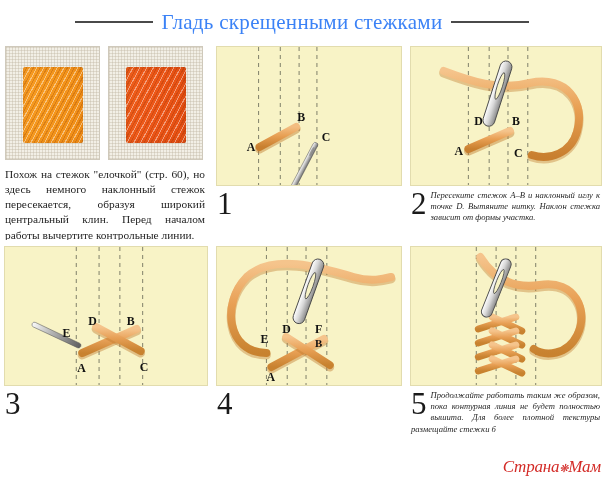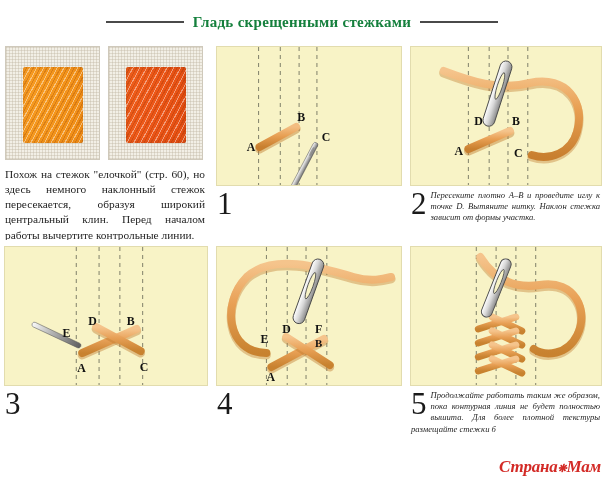--- a/index.html
+++ b/index.html
@@ -25,26 +25,25 @@
     gap: 9px;
     padding-top: 4px;
     box-sizing: border-box;
   }
   .title-rule {
     width: 78px;
     height: 2px;
     background: #4a4a4a;
   }
   .title-text {
-    font-size: 15px;
+    font-size: 21px;
     letter-spacing: 0.3px;
-    color: #15803d;
+    color: #3b82f6;
     white-space: nowrap;
     font-family: "Liberation Serif", "DejaVu Serif", serif;
-    font-weight: bold;
   }
 
   
   .grid {
     display: grid;
     grid-template-columns: 210px 192px 198px;
     grid-template-rows: 200px 199px;
     column-gap: 2px;
     row-gap: 0px;
     padding: 0 1px;
@@ -150,21 +149,21 @@
     color: #1a1a1a;
   }
 
   
   .watermark {
     position: absolute;
     right: 3px;
     bottom: 2px;
     font-size: 17px;
     font-style: italic;
-    font-weight: bold;
+    font-weight: normal;
     color: #d32a26;
     font-family: "Liberation Serif", "DejaVu Serif", serif;
     white-space: nowrap;
     letter-spacing: -0.2px;
   }
   .watermark .wm-dot {
     font-size: 11px;
     vertical-align: middle;
     color: #d32a26;
   }
@@ -262,21 +261,21 @@
             <ellipse cx="96" cy="40" rx="2.6" ry="14" fill="#f8f3c6" stroke="#4a4a4a" stroke-width="0.8"></ellipse>
           </g>
           <text x="64" y="78" font-family="Liberation Serif, serif" font-size="12" font-weight="bold" fill="#111">D</text>
           <text x="102" y="78" font-family="Liberation Serif, serif" font-size="12" font-weight="bold" fill="#111">B</text>
           <text x="44" y="108" font-family="Liberation Serif, serif" font-size="12" font-weight="bold" fill="#111">A</text>
           <text x="104" y="110" font-family="Liberation Serif, serif" font-size="12" font-weight="bold" fill="#111">C</text>
         </svg>
       </div>
     </div>
     <div class="caption">
-      <span class="step-num">2</span><span>Пересеките плотно А–В и проведите иглу к точке D. Вытяните нитку. Наклон стежка зависит от формы участка.</span>
+      <span class="step-num">2</span><span>Пересеките стежок А–В и наклонный иглу к точке D. Вытяните нитку. Наклон стежка зависит от формы участка.</span>
     </div>
   </div>
 
   <div class="cell">
     <div class="panel">
       <div class="panel-art">
         <svg viewBox="0 0 204 138" preserveAspectRatio="none">
           <defs>
             <linearGradient id="th3" x1="0" y1="0" x2="0" y2="1">
               <stop offset="0%" stop-color="#f5c48c"></stop>

